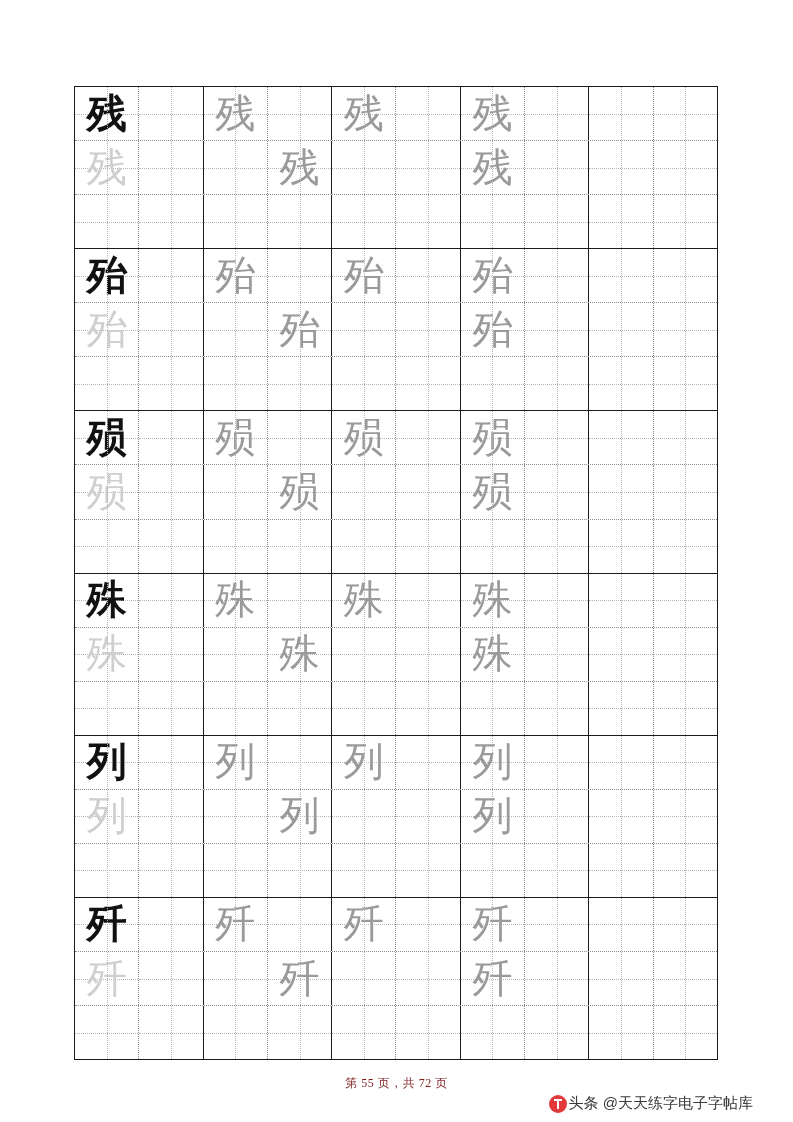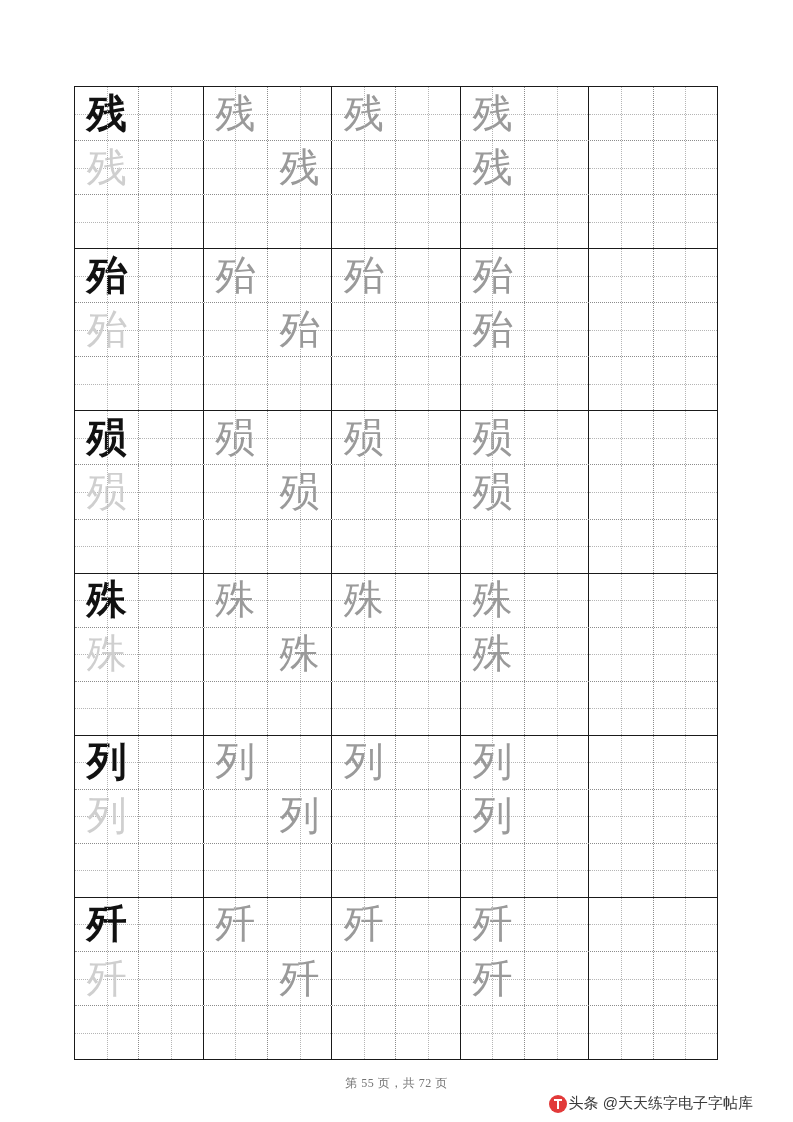--- a/index.html
+++ b/index.html
@@ -105,21 +105,21 @@
   .footer {
     position: absolute;
     left: 0;
     top: 1073px;
     width: 793px;
     text-align: center;
   }
   .footer-text {
     font-family: "Liberation Serif", serif;
     font-size: 12px;
-    color: #737373;
+    color: #7f1d1d;
     letter-spacing: 0.5px;
   }
   .watermark {
     position: absolute;
     right: 40px;
     top: 1094px;
     display: flex;
     align-items: center;
     gap: 2px;
     color: #3a3a3a;

